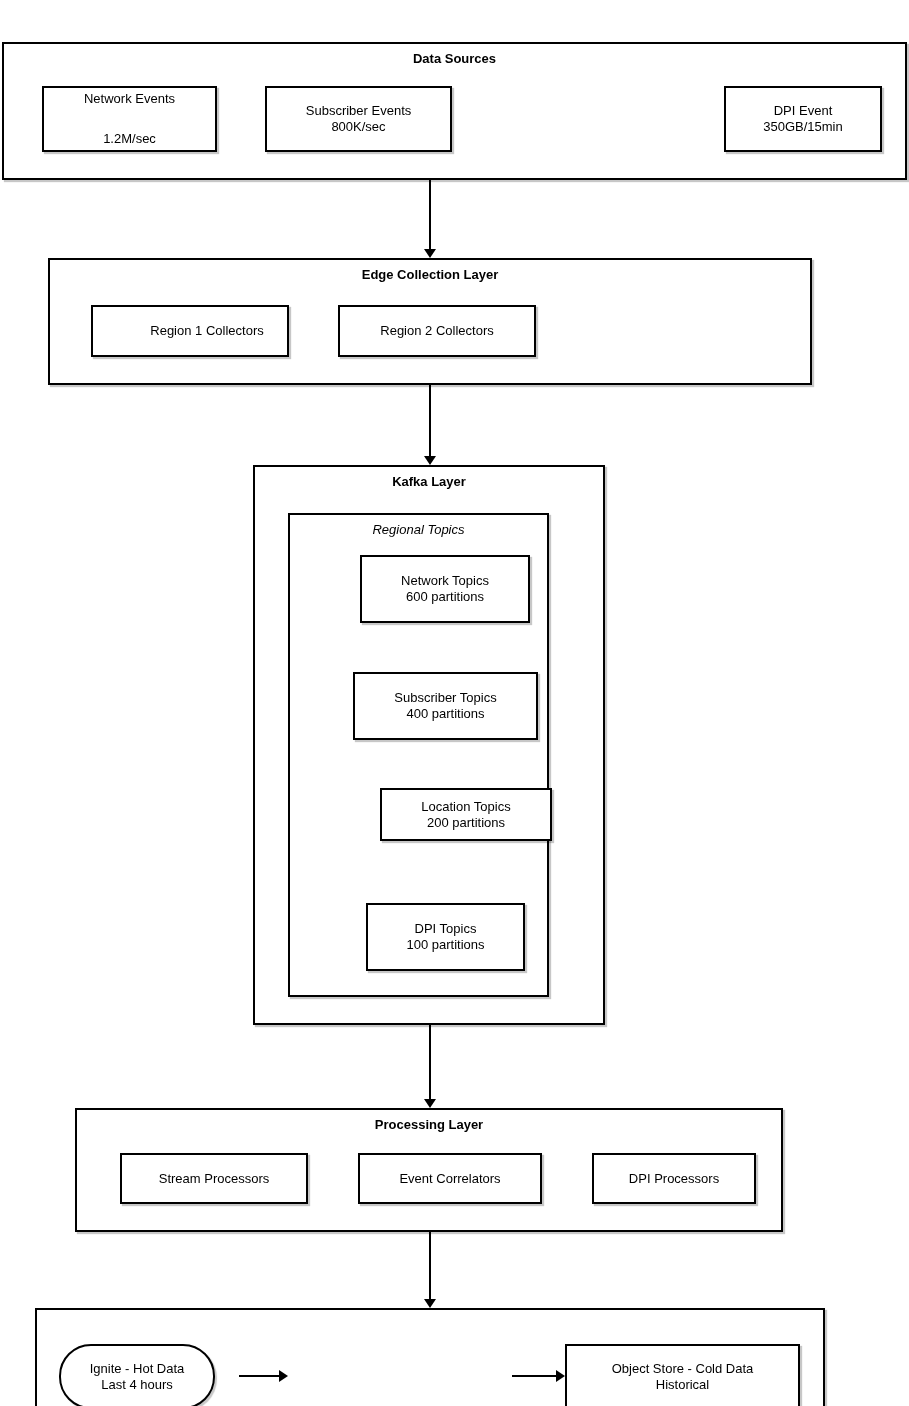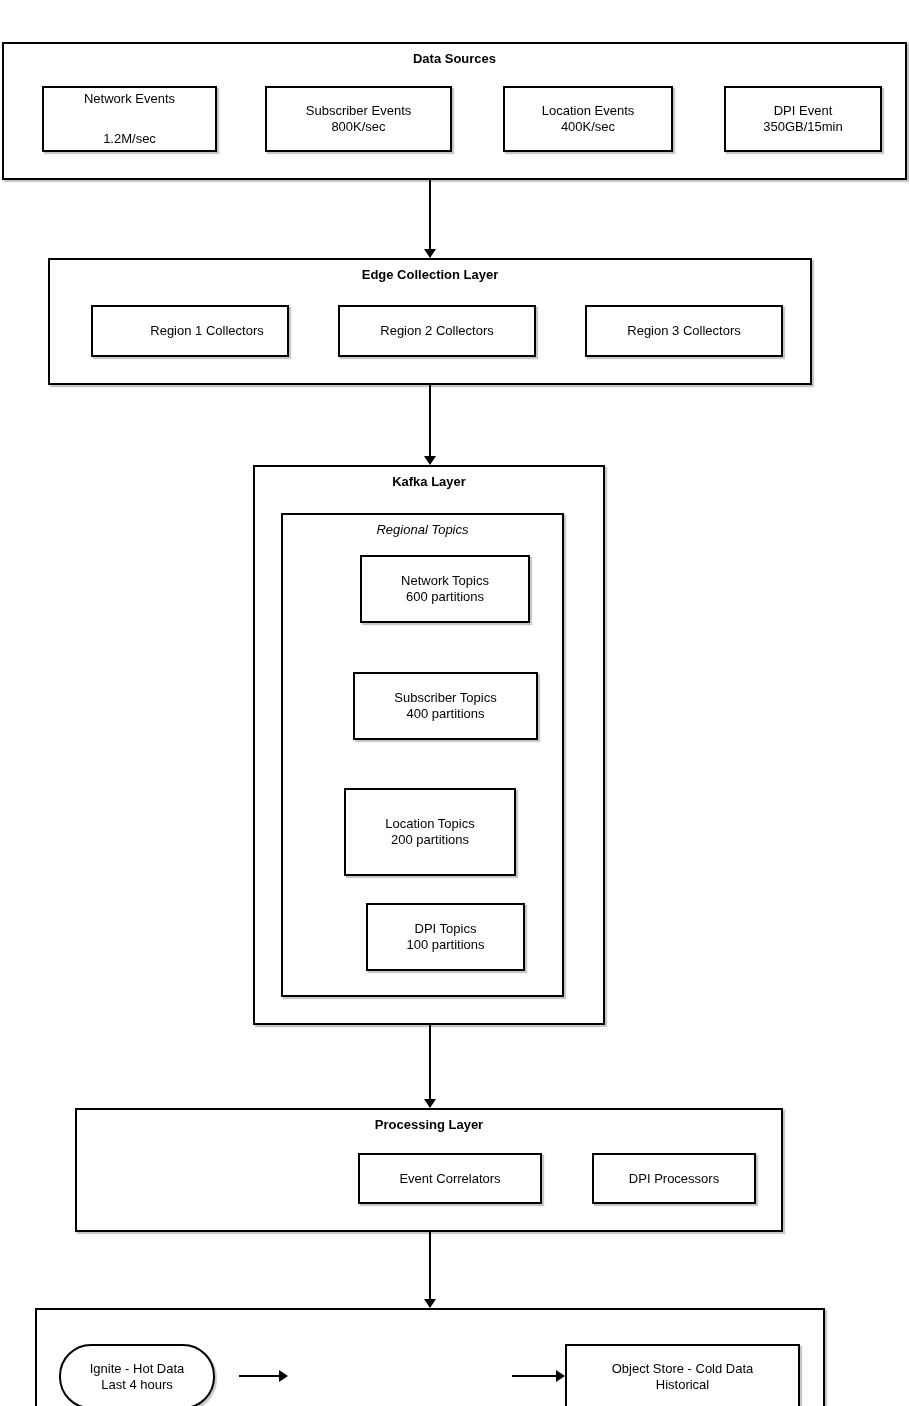--- a/index.html
+++ b/index.html
@@ -81,81 +81,77 @@
   </div>
 
   <div class="node" style="left:42px; top:46px; width:175px; height:66px;gap:24px;">
     <div>Network Events</div>
     <div>1.2M/sec</div>
   </div>
   <div class="node" style="left:265px; top:46px; width:187px; height:66px;">
     <div>Subscriber Events</div>
     <div>800K/sec</div>
   </div>
-  <div class="node" style="left:503px; top:46px; width:170px; height:66px;">
-    <div>Location Events</div>
-    <div>400K/sec</div>
-  </div>
   <div class="node" style="left:724px; top:46px; width:158px; height:66px;">
     <div>DPI Event</div>
     <div>350GB/15min</div>
   </div>
 
   <div class="vline" style="left:429px; top:140px; height:70px;"></div>
   <div class="ah-down" style="left:424px; top:209px;"></div>
 
   <div class="container" style="left:48px; top:218px; width:764px; height:127px;">
     <div class="container-title">Edge Collection Layer</div>
   </div>
 
   <div class="node" style="left:91px; top:265px; width:198px; height:52px;padding-left:34px;">
     <div>Region 1 Collectors</div>
   </div>
   <div class="node" style="left:338px; top:265px; width:198px; height:52px;">
     <div>Region 2 Collectors</div>
   </div>
-  <div class="node" style="left:585px; top:265px; width:198px; height:52px;">
-    <div>Region 3 Collectors</div>
-  </div>
 
   <div class="vline" style="left:429px; top:345px; height:72px;"></div>
   <div class="ah-down" style="left:424px; top:416px;"></div>
 
   <div class="container" style="left:253px; top:425px; width:352px; height:560px;">
     <div class="container-title">Kafka Layer</div>
   </div>
 
-  <div class="container" style="left:281px; top:473px; width:283px; height:484px;">
+  <div class="container" style="left:288px; top:473px; width:261px; height:484px;">
     <div class="container-title italic">Regional Topics</div>
   </div>
 
   <div class="node" style="left:360px; top:515px; width:170px; height:68px;">
     <div>Network Topics</div>
     <div>600 partitions</div>
   </div>
   <div class="node" style="left:353px; top:632px; width:185px; height:68px;">
     <div>Subscriber Topics</div>
     <div>400 partitions</div>
   </div>
-  <div class="node" style="left:344px; top:748px; width:172px; height:88px;">
+  <div class="node" style="left:380px; top:748px; width:172px; height:53px;">
     <div>Location Topics</div>
     <div>200 partitions</div>
   </div>
   <div class="node" style="left:366px; top:863px; width:159px; height:68px;">
     <div>DPI Topics</div>
     <div>100 partitions</div>
   </div>
 
   <div class="vline" style="left:429px; top:985px; height:75px;"></div>
   <div class="ah-down" style="left:424px; top:1059px;"></div>
 
   <div class="container" style="left:75px; top:1068px; width:708px; height:124px;">
     <div class="container-title">Processing Layer</div>
   </div>
 
+  <div class="node" style="left:120px; top:1113px; width:188px; height:51px;">
+    <div>Stream Processors</div>
+  </div>
   <div class="node" style="left:358px; top:1113px; width:184px; height:51px;">
     <div>Event Correlators</div>
   </div>
   <div class="node" style="left:592px; top:1113px; width:164px; height:51px;">
     <div>DPI Processors</div>
   </div>
 
   <div class="vline" style="left:429px; top:1192px; height:68px;"></div>
   <div class="ah-down" style="left:424px; top:1259px;"></div>
 

